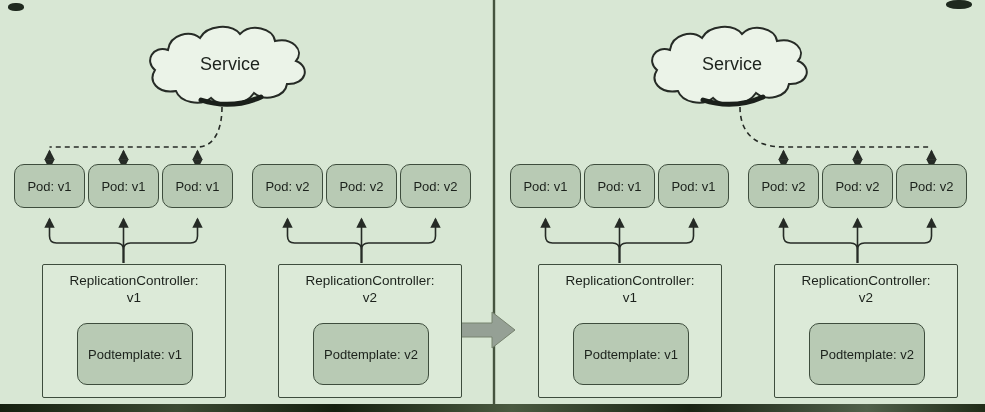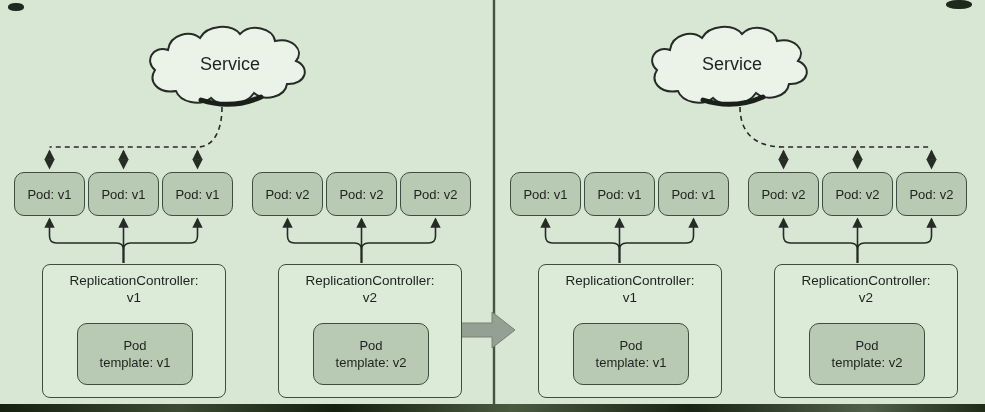--- a/index.html
+++ b/index.html
@@ -12,30 +12,30 @@
   html,body{width:985px;height:412px}
   body{font-family:"Liberation Sans",sans-serif;background:var(--background);
        position:relative;overflow:hidden;color:var(--text)}
   .stage{position:absolute;inset:0}
   svg.wires{position:absolute;left:0;top:0}
   .panel{position:absolute;top:0;width:489px;height:412px}
   .cloud{position:absolute;top:22px;width:174px;height:90px}
   .cloud svg{position:absolute;inset:0;width:100%;height:100%}
   .cloud .label{position:absolute;inset:0;display:flex;align-items:center;justify-content:center;
                 font-size:18px;padding-bottom:6px}
-  .pod{position:absolute;top:172px;width:71px;height:44px;background:var(--pod-fill);
+  .pod{position:absolute;top:164px;width:71px;height:44px;background:var(--pod-fill);
        border:1.6px solid var(--box-border);border-radius:10px;
        display:flex;align-items:center;justify-content:center;font-size:13px;white-space:nowrap}
   .rc{position:absolute;top:264px;width:184px;height:134px;background:var(--rc-fill);
-      border:1.6px solid var(--box-border);border-radius:8px;text-align:center}
+      border:1.6px solid var(--box-border);border-radius:2px;text-align:center}
   .rc-line{display:block;font-size:13.5px;line-height:17px}
   .rc-line.first{margin-top:7px}
   .tpl{position:absolute;left:34px;top:58px;width:116px;height:62px;background:var(--pod-fill);
        border:1.6px solid var(--box-border);border-radius:10px;
-       display:flex;flex-direction:column;align-items:center;justify-content:center;
+       display:flex;flex-direction:row;align-items:center;justify-content:center;
        font-size:13px;line-height:17px}
   .artifact{position:absolute;background:#1f2a1f}
 </style>
 </head>
 <body>
 
 <div class="stage">
 
   <svg class="wires" width="985" height="412" viewBox="0 0 985 412">
     <defs>

